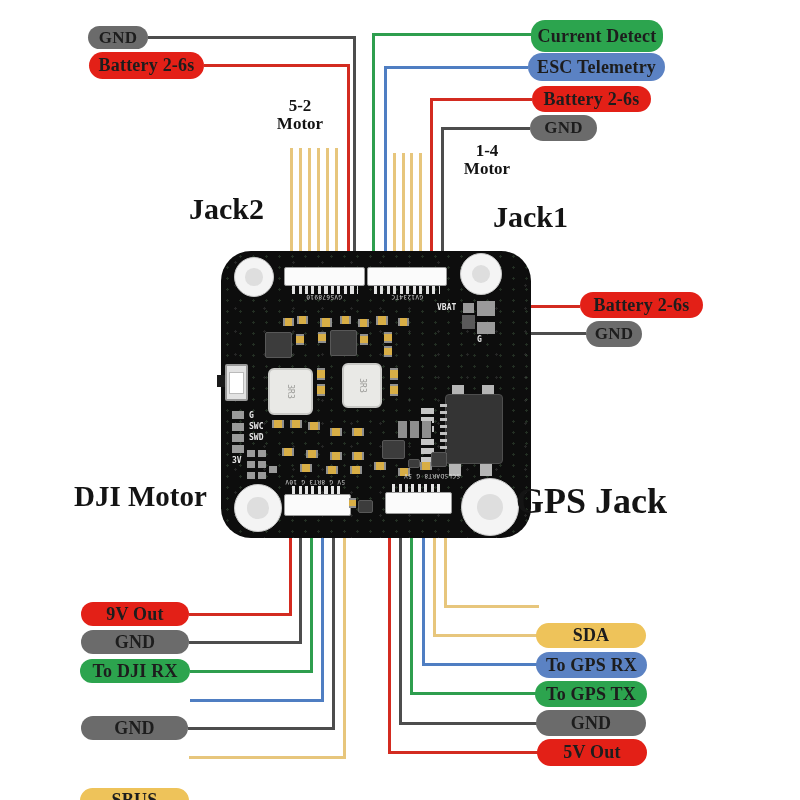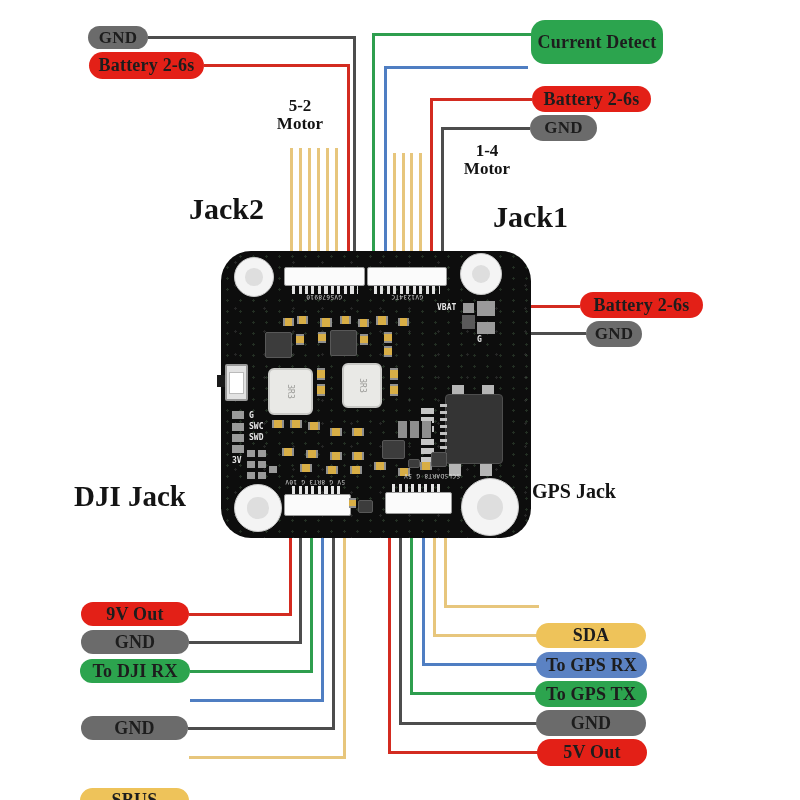--- a/index.html
+++ b/index.html
@@ -220,43 +220,44 @@
     <div class="silk" style="left:183px;top:222px;width:56px;text-align:center">SCLSDART8 G 5V</div>
     <div class="legs-h" style="left:171px;top:233px;width:52px;height:8px"></div>
     <div class="conn" style="left:164px;top:241px;width:67px;height:22px"></div>
     <div class="qfn" style="left:137px;top:249px;width:15px;height:13px"></div>
     <div class="cyv" style="left:128px;top:247px;width:7px;height:10px"></div>
   </div>
 
   <div class="pill" style="left: 88px; top: 26px; width: 60px; height: 23px; font-size: 17px; background-color: rgb(107, 107, 107);">GND</div>
   <div class="pill" style="left: 89px; top: 52px; width: 115px; height: 27px; background-color: rgb(227, 32, 23);">Battery 2-6s</div>
 
-  <div class="pill" style="left: 531px; top: 20px; width: 132px; height: 44px; background-color: rgb(44, 164, 78);">Current Detect</div>
+  <div class="pill" style="left: 531px; top: 20px; width: 132px; height: 32px; background-color: rgb(44, 164, 78);">Current Detect</div>
+  <div class="pill" style="left: 528px; top: 53px; width: 137px; height: 28px; background-color: rgb(91, 130, 195);">ESC Telemetry</div>
   <div class="pill" style="left: 532px; top: 86px; width: 119px; height: 26px; background-color: rgb(227, 32, 23);">Battery 2-6s</div>
   <div class="pill" style="left: 530px; top: 115px; width: 67px; height: 26px; font-size: 17px; background-color: rgb(107, 107, 107);">GND</div>
 
   <div class="pill" style="left: 580px; top: 292px; width: 123px; height: 26px; background-color: rgb(227, 32, 23);">Battery 2-6s</div>
   <div class="pill" style="left: 586px; top: 321px; width: 56px; height: 26px; font-size: 17px; background-color: rgb(107, 107, 107);">GND</div>
 
   <div class="pill" style="left: 81px; top: 602px; width: 108px; height: 24px; background-color: rgb(227, 32, 23);">9V Out</div>
   <div class="pill" style="left: 81px; top: 630px; width: 108px; height: 24px; background-color: rgb(107, 107, 107);">GND</div>
   <div class="pill" style="left: 80px; top: 659px; width: 110px; height: 24px; background-color: rgb(44, 164, 78);">To DJI RX</div>
   <div class="pill" style="left: 81px; top: 716px; width: 107px; height: 24px; background-color: rgb(107, 107, 107);">GND</div>
   <div class="pill" style="left: 80px; top: 745px; width: 109px; height: 25px; background-color: rgb(238, 195, 90); margin-top: 43px;">SBUS</div>
 
   <div class="pill" style="left: 536px; top: 623px; width: 110px; height: 25px; background-color: rgb(238, 195, 90);">SDA</div>
   <div class="pill" style="left: 536px; top: 652px; width: 111px; height: 26px; background-color: rgb(91, 130, 195);">To GPS RX</div>
   <div class="pill" style="left: 535px; top: 681px; width: 112px; height: 26px; background-color: rgb(44, 164, 78);">To GPS TX</div>
   <div class="pill" style="left: 536px; top: 710px; width: 110px; height: 26px; background-color: rgb(107, 107, 107);">GND</div>
   <div class="pill" style="left: 537px; top: 739px; width: 110px; height: 27px; background-color: rgb(227, 32, 23);">5V Out</div>
 
   <div class="jack-label" style="left:189px;top:192px">Jack2</div>
   <div class="jack-label" style="left:493px;top:200px">Jack1</div>
-  <div class="jack-label" style="left:74px;top:480px;font-size:29px">DJI Jack</div>
-  <div class="jack-label" style="left:532px;top:480px;font-size:20px">GPS Jack</div>
+  <div class="jack-label" style="left:74px;top:480px;font-size:29px">DJI Motor</div>
+  <div class="jack-label" style="left:516px;top:480px;font-size:36px">GPS Jack</div>
   <div class="motor-label" style="left:269px;top:97px">
     <div>5-2</div>
     <div>Motor</div>
   </div>
   <div class="motor-label" style="left:456px;top:142px">
     <div>1-4</div>
     <div>Motor</div>
   </div>
 
 </div>

